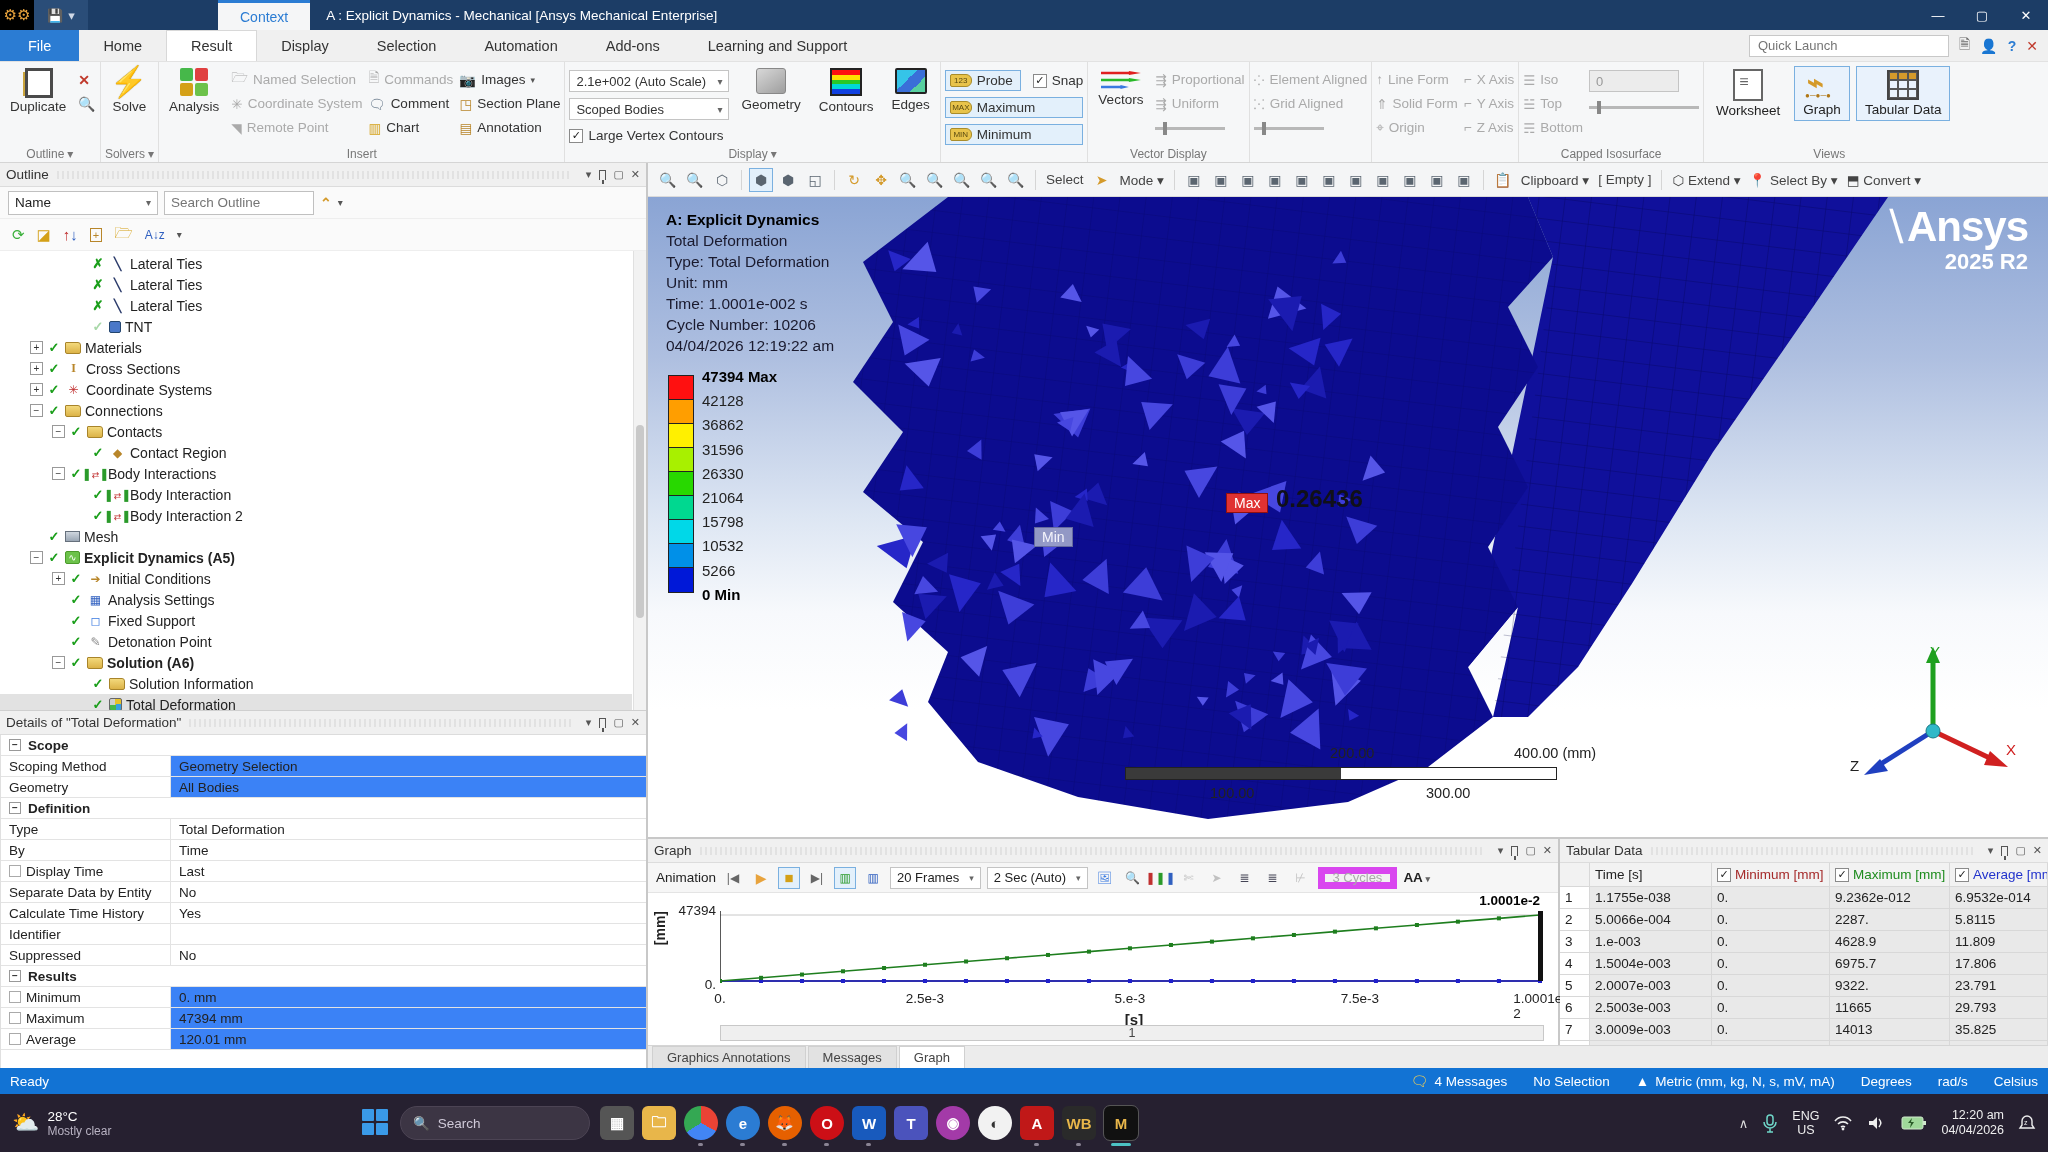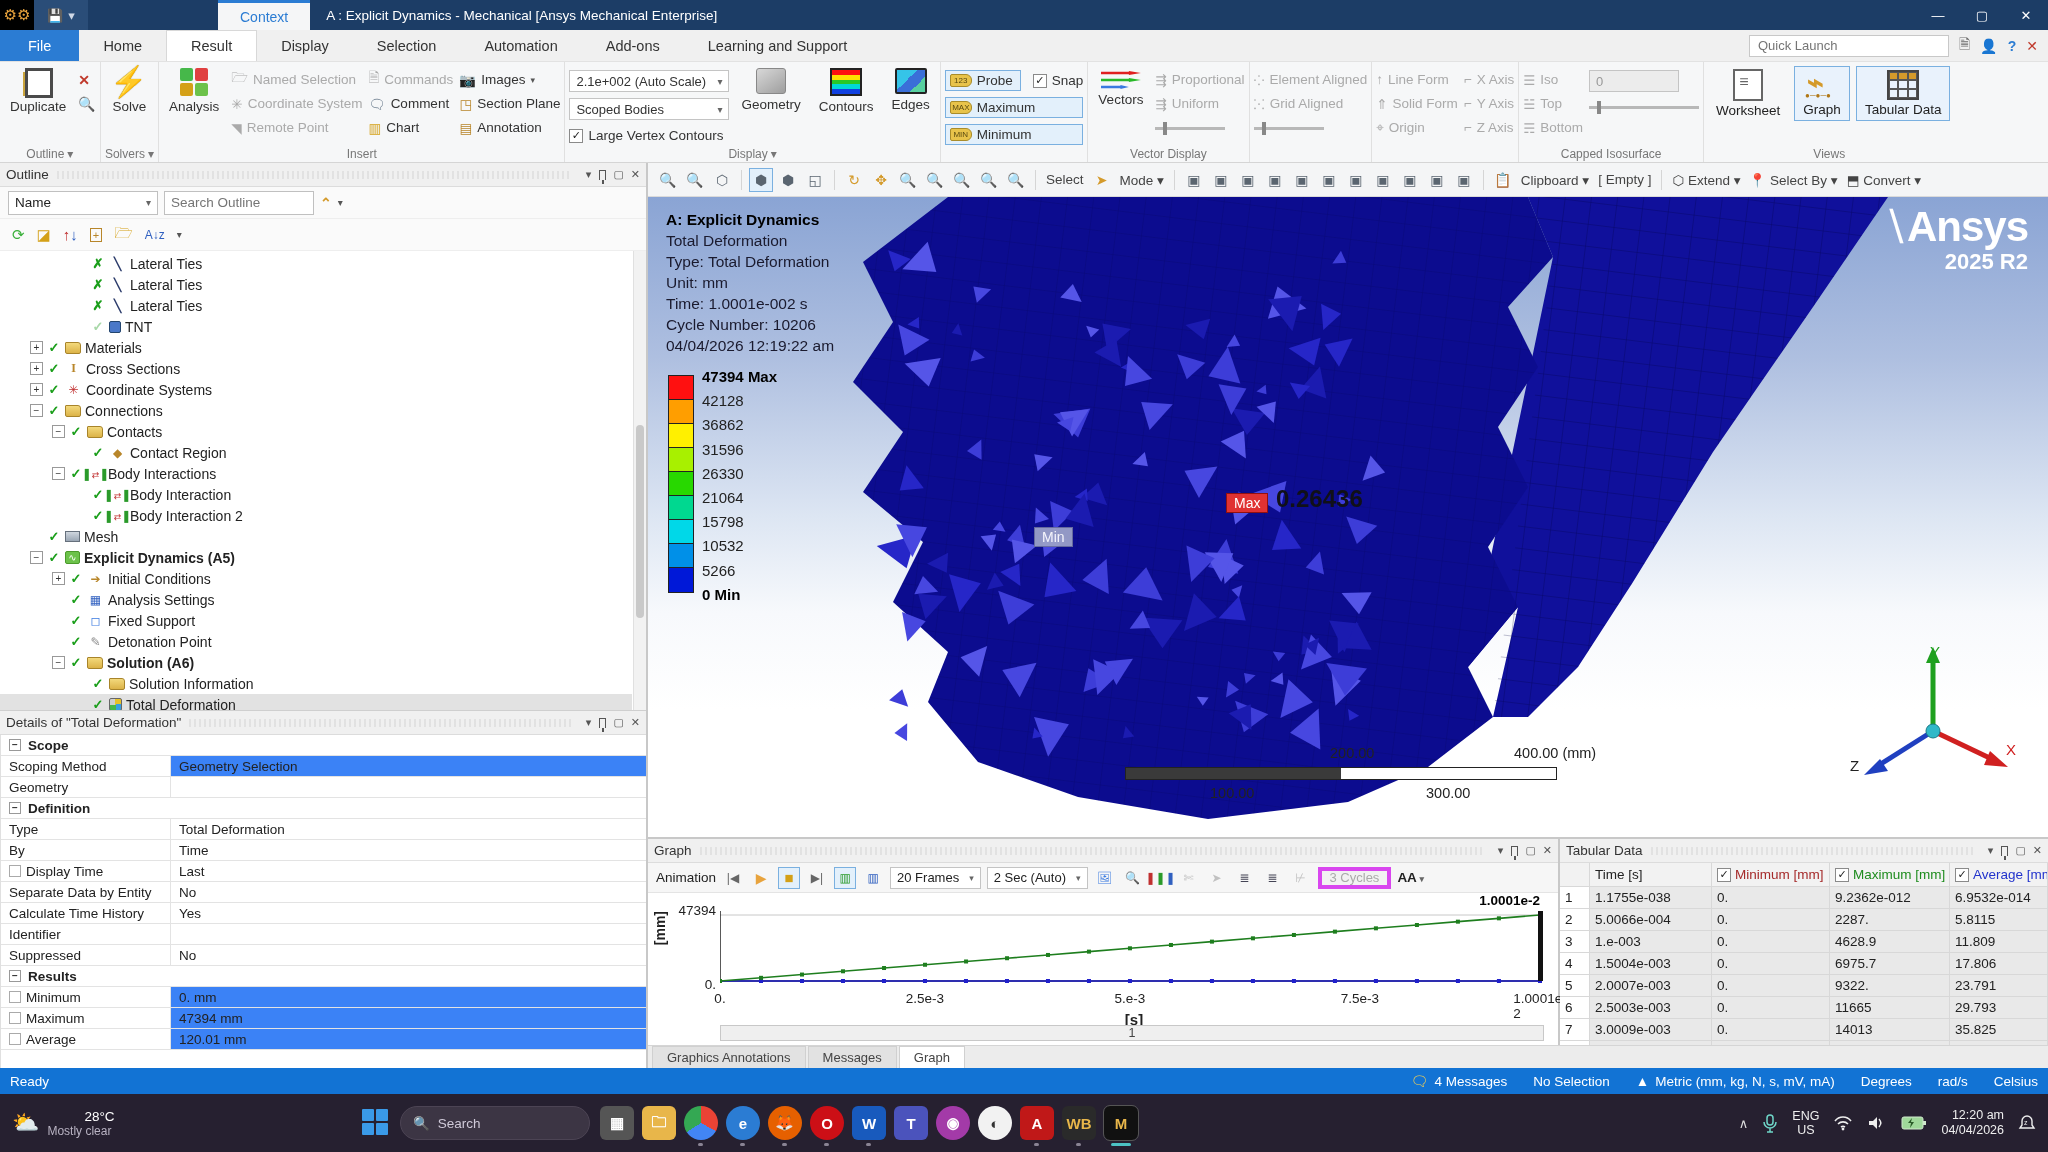--- a/index.html
+++ b/index.html
@@ -145,21 +145,21 @@
 
   
   .bottomrow { height:208px; display:flex; flex:0 0 auto; border-top:2px solid #c8c8c8; min-width:0; }
   .graphpanel { width:912px; flex:0 0 auto; display:flex; flex-direction:column; background:#fff; border-right:2px solid #c8c8c8; }
   .gtoolbar { height:30px; display:flex; align-items:center; gap:6px; padding:0 8px; background:#f6f6f6; border-bottom:1px solid #e4e4e4; font-size:13.5px; flex:0 0 auto; }
   .gt-btn { width:22px; height:22px; display:flex; align-items:center; justify-content:center; font-size:12px; color:#666; }
   .gt-btn.play { color:#e8a33d; font-size:14px; }
   .gt-btn.stopon { border:1px solid #7ab0e0; background:#e3f0fb; color:#d4a017; font-size:15px; }
   .gt-btn.dis { color:#c0c0c0; }
   .gt-sel { height:22px; border:1px solid #c4c4c4; background:#fff; display:flex; align-items:center; padding:0 6px; font-size:13px; gap:10px; }
-  .gt-cycles { height:22px; border:4px solid #d946ef; background:#f2f2f2; color:#aaa; display:flex; align-items:center; padding:0 8px; font-size:13px; }
+  .gt-cycles { height:22px; border:7px solid #d946ef; background:#f2f2f2; color:#aaa; display:flex; align-items:center; padding:0 8px; font-size:13px; }
   .gchart { flex:1; position:relative; }
   .gc-ylab { position:absolute; left:4px; top:18px; font-weight:bold; font-size:14px; writing-mode:vertical-rl; transform:rotate(180deg); }
   .gc-ytick { position:absolute; font-size:13.5px; color:#222; right:0; text-align:right; }
   .gc-xtick { position:absolute; font-size:13.5px; color:#222; top:0; transform:translateX(-50%); }
   .gc-xlab { position:absolute; font-weight:bold; font-size:15px; transform:translateX(-50%); }
   .gc-tm { position:absolute; font-weight:bold; font-size:13.5px; color:#000; }
   .gc-rsbar { position:absolute; height:16px; background:#efefef; border:1px solid #c8c8c8; display:flex; align-items:center; justify-content:center; font-size:12.5px; color:#444; }
 
   .tabpanel { flex:1; display:flex; flex-direction:column; background:#fff; min-width:0; }
   .ttable { flex:1; overflow:hidden; position:relative; font-size:13.5px; }
@@ -181,21 +181,21 @@
   
   .statusbar { height:26px; background:#1273d4; color:#fff; display:flex; align-items:center; padding:0 10px; font-size:13.5px; flex:0 0 auto; }
   .sb-right { margin-left:auto; display:flex; align-items:center; gap:26px; }
   .sb-seg { display:flex; align-items:center; gap:6px; }
   .sb-bubble { color:#ffd34d; font-size:14px; }
 
   
   .taskbar { height:58px; background:#262030; display:flex; align-items:center; padding:0 12px; flex:0 0 auto; color:#eee; }
   .weather { display:flex; align-items:center; gap:8px; width:190px; }
   .weather .wi { font-size:22px; color:#ffd34d; }
-  .weather .wt { font-size:13.5px; color:#fff;margin-left:37px; }
+  .weather .wt { font-size:13.5px; color:#fff; }
   .weather .wd { font-size:12px; color:#b8b2c2; }
   .tb-center { display:flex; align-items:center; gap:10px; margin-left:160px; }
   .startbtn { width:28px; height:28px; display:grid; grid-template-columns:12px 12px; grid-template-rows:12px 12px; gap:2px; }
   .startbtn span { background:#3a9ae8; border-radius:1px; }
   .tsearch { width:190px; height:34px; background:#3c3544; border:1px solid #4c4454; border-radius:17px; display:flex; align-items:center; gap:8px; padding:0 12px; color:#cfc9d8; font-size:13.5px; }
   .appico { width:34px; height:34px; border-radius:6px; display:flex; align-items:center; justify-content:center; font-size:15px; font-weight:bold; color:#fff; position:relative; }
   .appico.active { background:#3a3344; outline:1px solid #555; }
   .appico .ul { position:absolute; bottom:-6px; left:7px; right:7px; height:3px; background:#4cc2c4; border-radius:2px; }
   .appico .dot { position:absolute; bottom:-6px; left:14px; width:5px; height:3px; background:#8a8494; border-radius:2px; }
   .tray { margin-left:auto; display:flex; align-items:center; gap:14px; }
@@ -751,20 +751,21 @@
             <div class="drow gray">
               <div class="dl">
                 <span>Scoping Method</span>
               </div>
               <div class="dv">Geometry Selection</div>
             </div>
             <div class="drow gray">
               <div class="dl">
                 <span>Geometry</span>
               </div>
+              <div class="dv">All Bodies</div>
             </div>
             <div class="drow grp">
               <div class="dl">
                 <span class="minus">−</span>
                 <span>Definition</span>
               </div>
             </div>
             <div class="drow">
               <div class="dl">
                 <span>Type</span>

